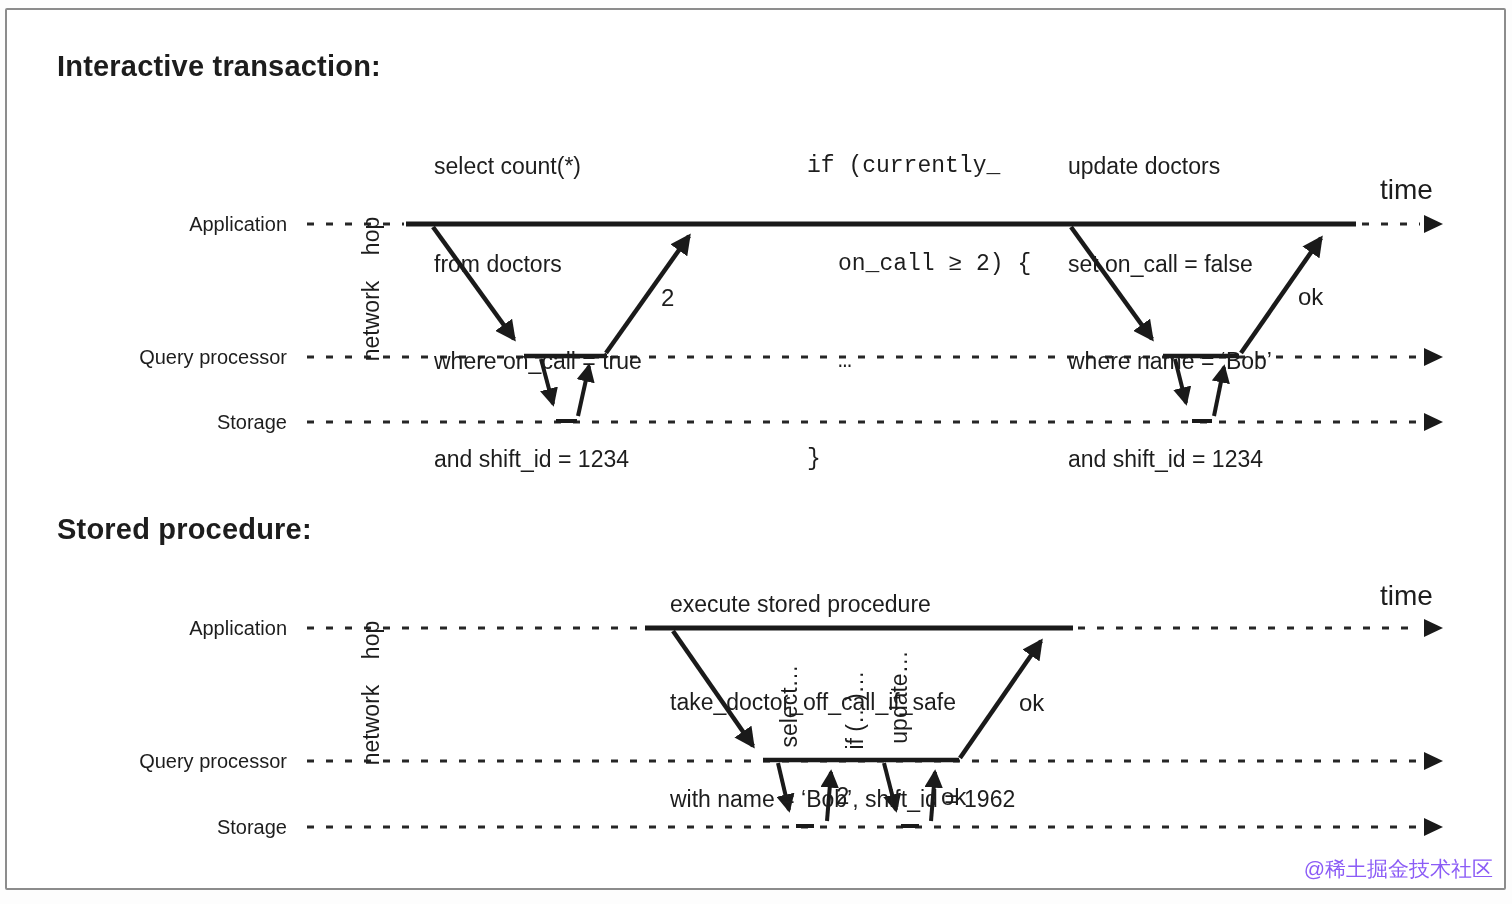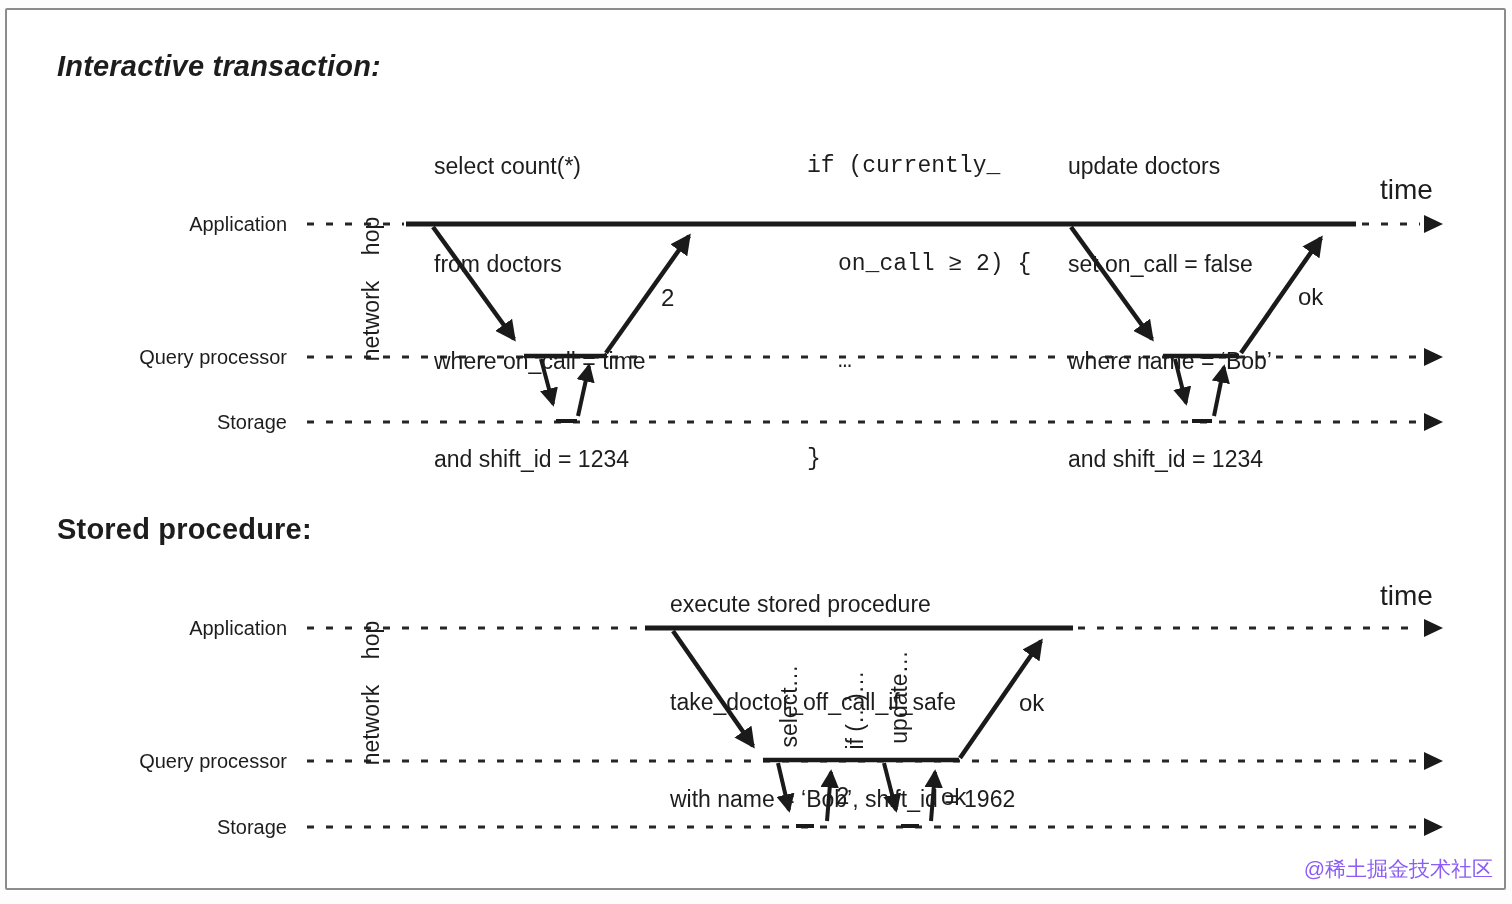--- a/index.html
+++ b/index.html
@@ -146,34 +146,34 @@
 
       <path d="M673 631 L 753 746" stroke-width="4.5" marker-end="url(#ah)"></path>
       <path d="M960 758 L 1041 641" stroke-width="4.5" marker-end="url(#ah)"></path>
       <path d="M778 763 L 789 810" stroke-width="4" marker-end="url(#ah)"></path>
       <path d="M827 821 L 831 772" stroke-width="4" marker-end="url(#ah)"></path>
       <path d="M884 763 L 896 810" stroke-width="4" marker-end="url(#ah)"></path>
       <path d="M931 821 L 935 772" stroke-width="4" marker-end="url(#ah)"></path>
     </g>
   </svg>
 
-  <div class="txt h1" style="left:57px; top:50px;font-style:italic;">Interactive transaction:</div>
+  <div class="txt h1" style="left:57px; top:50px;">Interactive transaction:</div>
 
   <div class="txt lane-label" style="left:37px; top:207px;">Application</div>
   <div class="txt lane-label" style="left:37px; top:340px;">Query processor</div>
   <div class="txt lane-label" style="left:37px; top:405px;">Storage</div>
 
   <div class="rot-center" style="left:371px; top:289px;"><span>network</span><br>
     <span>hop</span>
   </div>
 
   <div class="txt code" style="left:434px; top:85px;">
     <div>select count(*)</div>
     <div>from doctors</div>
-    <div>where on_call = time</div>
+    <div>where on_call = true</div>
     <div>and shift_id = 1234</div>
   </div>
 
   <div class="txt code" style="left:807px; top:85px;font-family:Liberation Mono, monospace;">
     <div>if (currently_</div>
     <div class="ind">on_call ≥ 2) {</div>
     <div class="ind">…</div>
     <div>}</div>
   </div>
 

